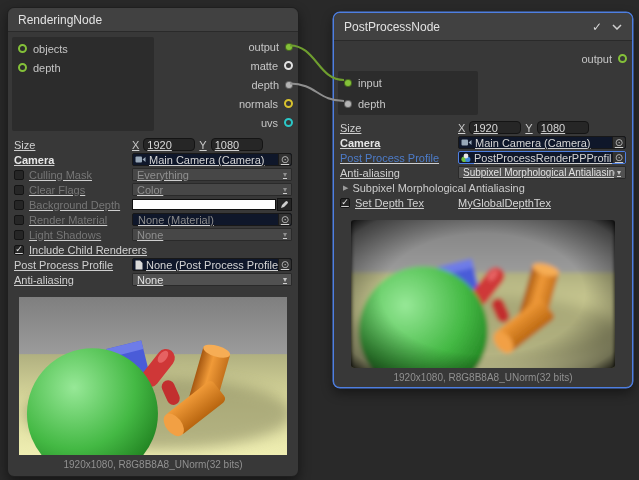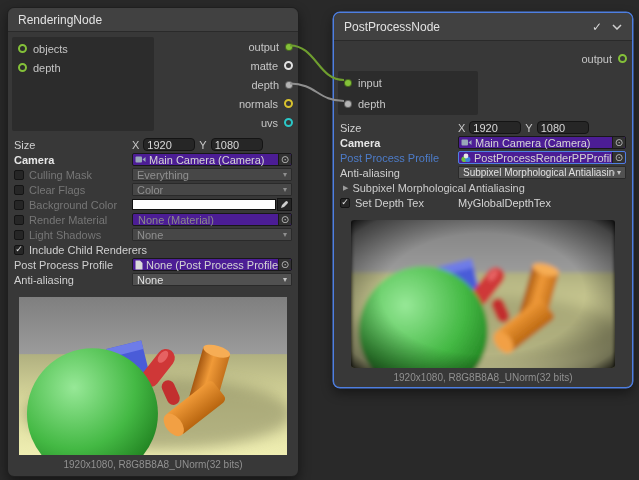--- a/index.html
+++ b/index.html
@@ -42,21 +42,21 @@
   .in-panel .port-row { padding-left:6px; }
   .port-row.out { justify-content:flex-end; padding-right:5px; }
   .plabel { color:#c6c6c6; }
   .in-panel .plabel { margin-left:6px; }
   .port-row.out .plabel { margin-right:6px; }
   .dot { width:8px; height:8px; border-radius:50%; flex:none; }
   .dot.hollow { width:9px; height:9px; border:2px solid #888; background:transparent; }
   .dot.filled { border:1px solid rgba(0,0,0,.45); }
 
   .props { padding:3px 6px 2px 6px; }
-  .prow { display:flex; align-items:center; height:15px; }
+  .prow { display:flex; align-items:center; height:15px;text-decoration:underline; }
   .lcol { width:118px; flex:none; display:flex; align-items:center; white-space:nowrap; overflow:hidden; }
   .fcol { flex:1; display:flex; align-items:center; min-width:0; }
   .plab { color:#d0d0d0; }
   .plab.bold { font-weight:bold; color:#e6e6e6; }
   .plab.dis { color:#767676; }
   .chk {
     width:10px; height:10px; background:#262626; border:1px solid #141414;
     border-radius:2px; margin-right:5px; flex:none; display:flex;
     align-items:center; justify-content:center; font-size:9px; color:#e2e2e2; line-height:1;
   }
@@ -69,21 +69,21 @@
   .dd {
     flex:1; height:13px; background:#515151; border:1px solid #2a2a2a; border-radius:1px;
     display:flex; align-items:center; padding:0 4px; color:#e0e0e0; min-width:0;
   }
   .dd .ddtext { flex:1; overflow:hidden; white-space:nowrap; }
   .dd .arr { font-size:8px; color:#c4c4c4; margin-left:2px; flex:none; }
   .dd.dis { background:#474747; color:#8f8f8f; }
   .dd.dis .arr { color:#8f8f8f; }
   .dd.small { font-size:10px; }
   .objf {
-    flex:1; height:13px; background:#4c1d95; border:1px solid #181818; border-radius:2px;
+    flex:1; height:13px; background:#0f172a; border:1px solid #181818; border-radius:2px;
     display:flex; align-items:center; padding-left:2px; min-width:0; color:#d4d4d4;justify-content:flex-end;
   }
   .objf.dis { color:#8a8a8a; }
   .objf.sel { border-color:#4E7FE1; }
   .objf .otext { flex:1; overflow:hidden; white-space:nowrap; margin-left:3px; }
   .objf .picker {
     width:13px; align-self:stretch; display:flex; align-items:center; justify-content:center;
     color:#bdbdbd; font-size:10px; border-left:1px solid #1a1a1a; background:#323232;
     border-radius:0 2px 2px 0; flex:none;
   }
@@ -268,21 +268,21 @@
           <div class="dd dis">
             <span class="ddtext">Color</span>
             <span class="arr">▾</span>
           </div>
         </div>
       </div>
 
       <div class="prow">
         <div class="lcol">
           <span class="chk"></span>
-          <span class="plab dis">Background Color</span>
+          <span class="plab dis">Background Depth</span>
         </div>
         <div class="fcol">
           <div class="colorf">
             <span class="swatch" style="background: rgb(255, 255, 255);"></span>
             <span class="eyedrop">
               <svg width="9" height="9" viewBox="0 0 9 9">
                   <path d="M1,8 L4,7 L7.5,3.5 A1.2,1.2 0 0 0 5.5,1.5 L2,5 Z" fill="#cfcfcf"></path>
                 </svg>
             </span>
           </div>

